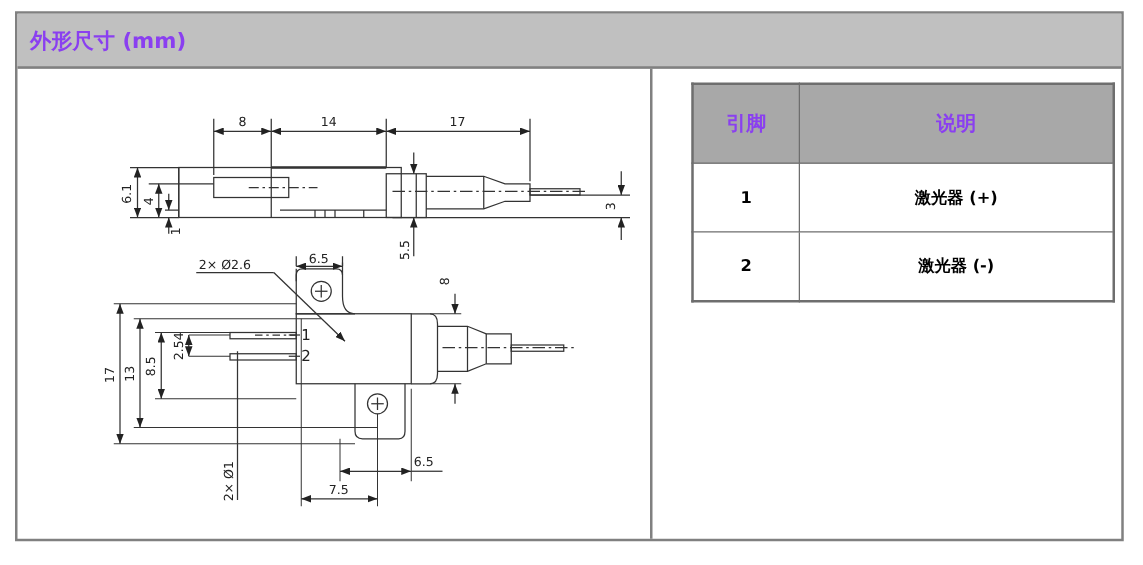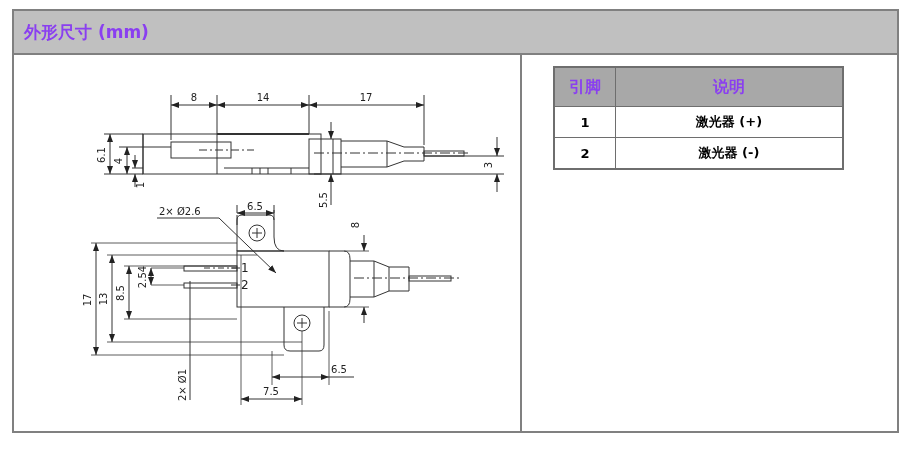--- a/index.html
+++ b/index.html
@@ -8,21 +8,21 @@
   .frame { position:absolute; left:12px; top:9px; width:887px; height:424px;
            border:2px solid #808080; box-sizing:border-box; background:#fff;padding-left:48px; }
   .header { position:absolute; left:0; top:0; right:0; height:44px;
             background:#c0c0c0; border-bottom:2px solid #808080; box-sizing:border-box; }
   .header-title { position:absolute; left:10px; top:10px; font-size:17px;
                   font-weight:bold; color:#8a3ff0; }
   .divider { position:absolute; left:506px; top:44px; bottom:0; width:2px; background:#808080; }
   .drawing { position:absolute; left:0; top:44px; width:506px; bottom:0; }
   .pin-table { position:absolute; left:553px; top:66px; border-collapse:collapse;
                border:2px solid #6e6e6e; }
-  .pin-table th, .pin-table td { border:1.5px solid #6e6e6e; height:30px; padding:0;
+  .pin-table th, .pin-table td { border:1.5px solid #6e6e6e; height:30px; padding:12px;
                text-align:center; font-size:13px; font-weight:bold; color:#000; }
   .pin-table th { background:#a8a8a8; color:#8a3ff0; font-size:16px; height:38px; }
   .col-pin { width:60px; }
   .col-desc { width:226px; }
   svg text { font-family:"DejaVu Sans", "Liberation Sans", sans-serif; fill:#222; }
 </style>
 </head>
 <body>
 
 <div class="frame">

